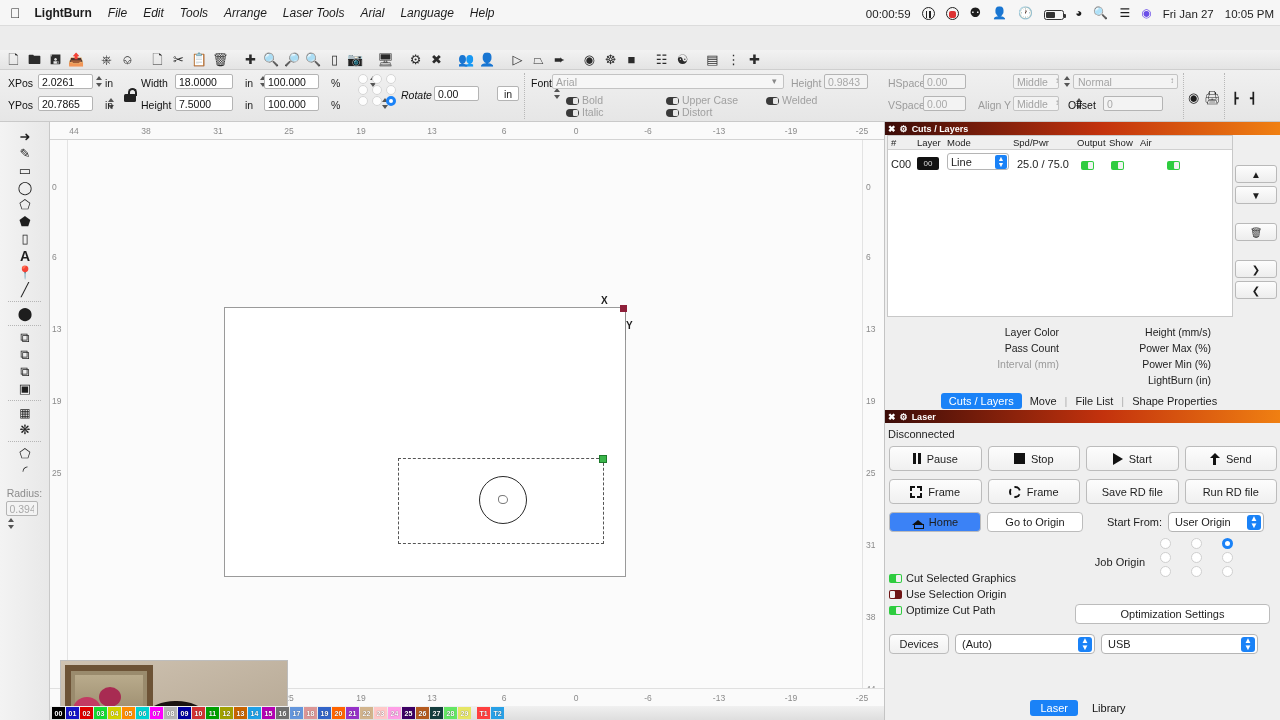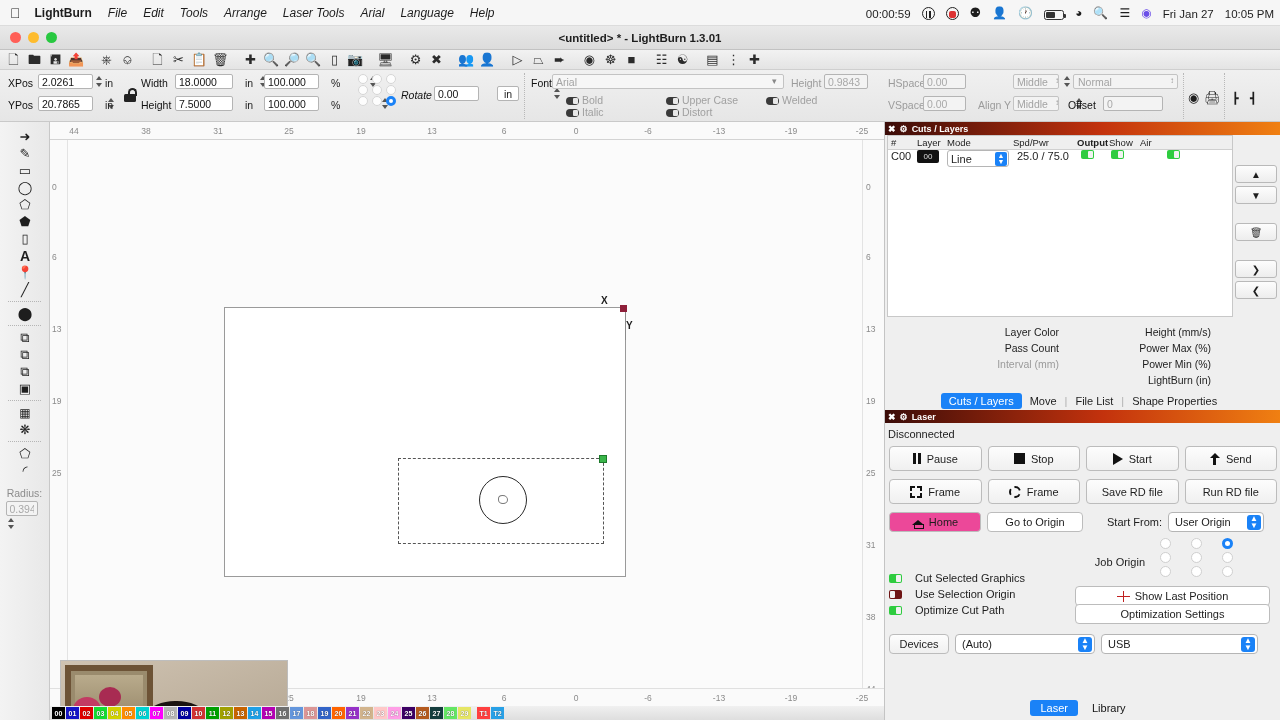--- a/index.html
+++ b/index.html
@@ -146,21 +146,21 @@
   .dock { position:absolute; left:884px; top:122px; width:396px; height:598px; background:#efefef;
           border-left:1px solid #c4c4c4; }
   .panelhdr { height:13px; background:linear-gradient(90deg,#3b0c08,#c3320d 55%,#f08012);
               display:flex; align-items:center; color:#fff; font-size:9px; font-weight:bold; padding-left:3px; gap:4px;}
   .phx { font-size:9px; }
   .cuts-area { position:absolute; left:0; top:13px; width:396px; height:182px; }
   .cuts-table { position:absolute; left:2px; top:0; width:346px; height:182px;
                 background:#fff; border:1px solid #c8c8c8; }
   .cth { display:flex; height:14px; background:#efefef; border-bottom:1px solid #d0d0d0; font-size:9.5px; align-items:center;}
   .cth span { padding-left:3px; }
-  .ctr { display:flex; height:20px; align-items:flex-start; font-size:11px; }
+  .ctr { display:flex; height:20px; align-items:flex-end; font-size:11px; }
   .ctr > span { padding-left:3px; }
   .layerchip { width:22px;height:13px;background:#111;color:#ddd;font-size:8px;
                display:flex;align-items:center;justify-content:center;border-radius:2px;}
   .modebox { width:62px;height:17px;border:1px solid #b5b5b5;border-radius:3px;background:#fff;
              display:flex;align-items:center;padding-left:3px;font-size:11px;position:relative;}
   .modebox .sbtn{position:absolute;right:1px;top:1px;width:12px;height:14px;background:#1a82f7;border-radius:2px;
                  color:#fff;font-size:7px;display:flex;align-items:center;justify-content:center;flex-direction:column;line-height:.8;}
   .gtog { width:13px;height:9px;border-radius:2px;background:#2ecc3f;position:relative;}
   .gtog i{position:absolute;right:1px;top:1px;width:5px;height:7px;background:#f2f2f2;border-radius:1px;}
   .sidebtns { position:absolute; right:2px; top:0; width:44px; }
@@ -201,21 +201,21 @@
               background:linear-gradient(#fdfdfd,#f0f0f0); display:flex; align-items:center;
               justify-content:center; gap:5px; font-size:11px; }
   .dropdn { height:20px; border:1px solid #b5b5b5; border-radius:4px; background:#fff;
             display:flex; align-items:center; padding-left:6px; font-size:11px; position:relative; }
   .dropdn .sbtn { position:absolute; right:2px; top:2px; width:14px;height:15px;background:#1a82f7;
                   border-radius:3px;color:#fff;font-size:8px;display:flex;align-items:center;justify-content:center;flex-direction:column;line-height:.8;}
   .jobgrid { position:absolute; right:28px; top:0; display:grid;
              grid-template-columns:repeat(3,31px); grid-template-rows:repeat(3,14px); }
   .jobgrid span { width:11px;height:11px;border-radius:50%;background:#fff;border:1px solid #cfcfcf; }
   .jobgrid span.on { border:3px solid #1a82f7; }
-  .chkline { display:flex; align-items:center; gap:13px; font-size:11px; margin-bottom:4px; }
+  .chkline { display:flex; align-items:center; gap:4px; font-size:11px; margin-bottom:4px; }
   .ctog { width:13px;height:9px;border-radius:2px;background:#2ecc3f;position:relative;flex:none;}
   .ctog.off { background:#6e1414; }
   .ctog i{position:absolute;right:1px;top:1px;width:5px;height:7px;background:#f2f2f2;border-radius:1px;}
   .ctog.off i{left:1px;right:auto;}
   .crossh { position:relative; width:13px;height:11px; }
   .crossh:before{content:"";position:absolute;left:0;top:5px;width:13px;height:1.4px;background:#c02020;}
   .crossh:after{content:"";position:absolute;left:6px;top:0;width:1.4px;height:11px;background:#c02020;}
   .bottabs { position:absolute; left:0; bottom:4px; width:396px; display:flex; justify-content:center; gap:4px; }
   .btab { padding:2px 10px; border-radius:3px; font-size:11px; background:#1a82f7; color:#fff;}
   .btab.inactive { background:transparent; color:#111; }
@@ -255,28 +255,20 @@
         </span>
       <span style="font-size:12px;">◕</span>
       <span style="font-size:12px;">🔍</span>
       <span style="font-size:12px;">☰</span>
       <span style="font-size:12px;color:#6b4ee8;">◉</span>
       <span>Fri Jan 27</span>
       <span>10:05 PM</span>
     </div>
   </div>
 
-  <div class="titlebar">
-    <div class="traffic">
-      <span class="t-red"></span>
-      <span class="t-yel"></span>
-      <span class="t-grn"></span>
-    </div>
-    <div class="wintitle">&lt;untitled&gt; * - LightBurn 1.3.01</div>
-  </div>
 
   <div class="toolbar">
     <span class="tb">🗋</span>
     <span class="tb">🖿</span>
     <span class="tb">🖪</span>
     <span class="tb">📤</span>
     <span class="tbsep"></span>
     <span class="tb">⎈</span>
     <span class="tb">⎉</span>
     <span class="tbsep"></span>
@@ -559,21 +551,21 @@
       <span>Cuts / Layers</span>
     </div>
 
     <div class="cuts-area">
       <div class="cuts-table">
         <div class="cth">
           <span style="width:26px;">#</span>
           <span style="width:30px;">Layer</span>
           <span style="width:66px;">Mode</span>
           <span style="width:64px;">Spd/Pwr</span>
-          <span style="width:32px;font-weight:bold;">Output</span>
+          <span style="width:32px;">Output</span>
           <span style="width:31px;">Show</span>
           <span style="width:30px;">Air</span>
         </div>
         <div class="ctr">
           <span style="width:26px;">C00</span>
           <span style="width:30px;display:flex;align-items:center;">
             <span class="layerchip">00</span>
           </span>
           <span style="width:70px;display:flex;align-items:center;">
             <span class="modebox">
@@ -683,21 +675,21 @@
         </div>
         <div class="lbtn">
           <span>Save RD file</span>
         </div>
         <div class="lbtn">
           <span>Run RD file</span>
         </div>
       </div>
 
       <div class="row3">
-        <div class="smallbtn" style="width:92px;background:#ec4899;">
+        <div class="smallbtn" style="width:92px;background:#3b82f6;">
           <span class="home-i"></span>
           <span>Home</span>
         </div>
         <div class="smallbtn" style="width:96px;background:#fff;">
           <span>Go to Origin</span>
         </div>
         <span style="margin-left:18px;">Start From:</span>
         <div class="dropdn" style="width:96px;">
           <span>User Origin</span>
           <span class="sbtn">▲<br>▼</span>
@@ -731,24 +723,20 @@
               <i></i>
             </span>
           <span>Use Selection Origin</span>
         </div>
         <div class="chkline">
           <span class="ctog">
               <i></i>
             </span>
           <span>Optimize Cut Path</span>
         </div>
-        <div class="smallbtn" style="position:absolute;left:190px;top:14px;width:195px;background:#fff;">
-          <span class="crossh"></span>
-          <span>Show Last Position</span>
-        </div>
         <div class="smallbtn" style="position:absolute;left:190px;top:32px;width:195px;background:#fff;">
           <span>Optimization Settings</span>
         </div>
       </div>
 
       <div class="row3" style="margin-top:18px;">
         <div class="smallbtn" style="width:60px;">
           <span>Devices</span>
         </div>
         <div class="dropdn" style="width:140px;">

